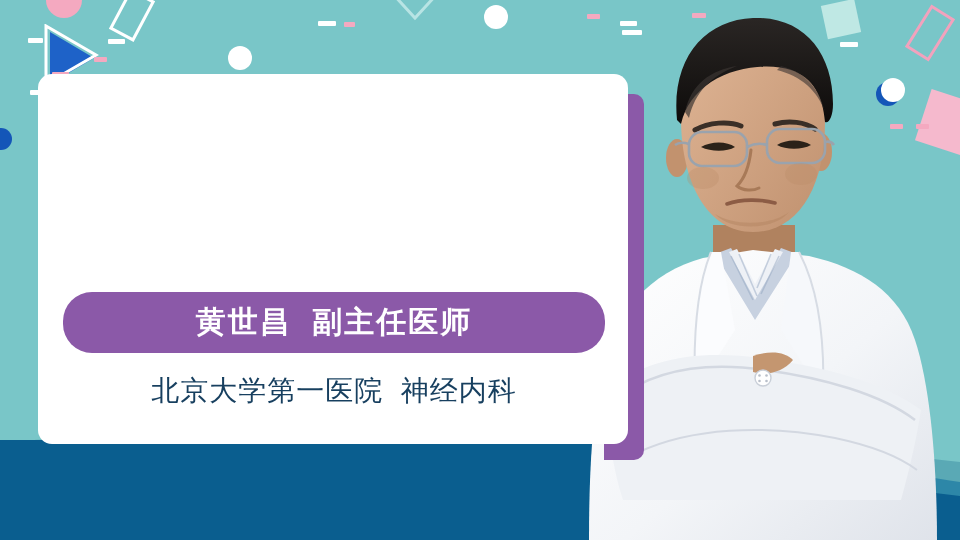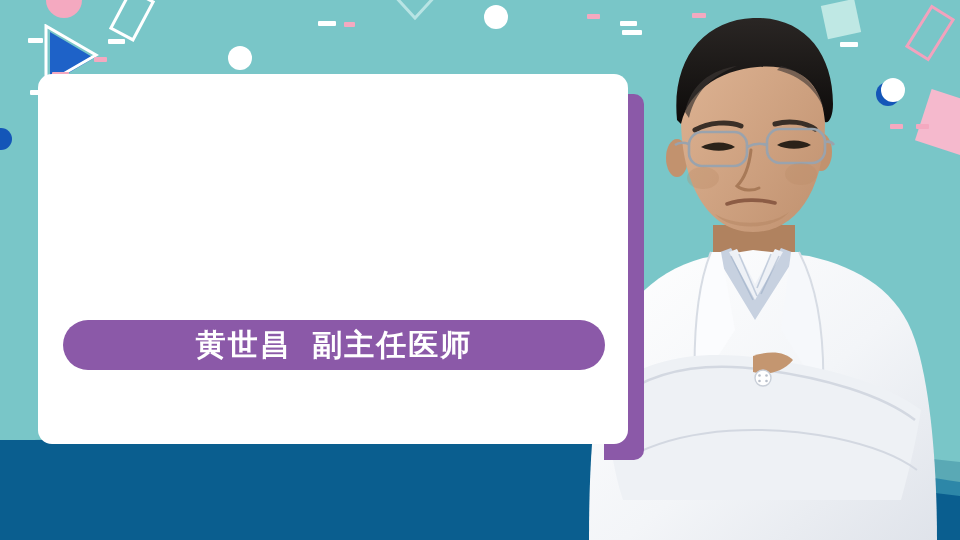--- a/index.html
+++ b/index.html
@@ -44,23 +44,23 @@
   #title{
     position:absolute;left:62px;top:100px;width:560px;
     color:#10395c;
     font-weight:bold;
     font-size:46px;
     line-height:58px;
     letter-spacing:1px;
     white-space:pre-line;
   }
   #name-pill{
-    position:absolute;left:63px;top:292px;width:542px;height:50px;
+    position:absolute;left:63px;top:292px;width:542px;height:61px;
     background:#8b59a8;border-radius:29px;
-    display:flex;align-items:center;justify-content:center;margin-top:28px;
+    display:flex;align-items:center;justify-content:center;
   }
   #name-pill-text{
     color:#ffffff;font-weight:bold;font-size:30px;letter-spacing:2px;
     white-space:pre;
   }
   #affiliation{
     position:absolute;left:63px;top:372px;width:542px;
     text-align:center;
     color:#173f5f;font-size:28px;letter-spacing:1px;
     white-space:pre;
@@ -226,14 +226,15 @@
 
   <div id="purple-bar-right"></div>
 
   <div id="card"></div>
 
 
   <div id="name-pill">
     <span id="name-pill-text">黄世昌  副主任医师</span>
   </div>
 
+  <div id="affiliation">北京大学第一医院  神经内科</div>
 
 </div>
 
 </body></html>

